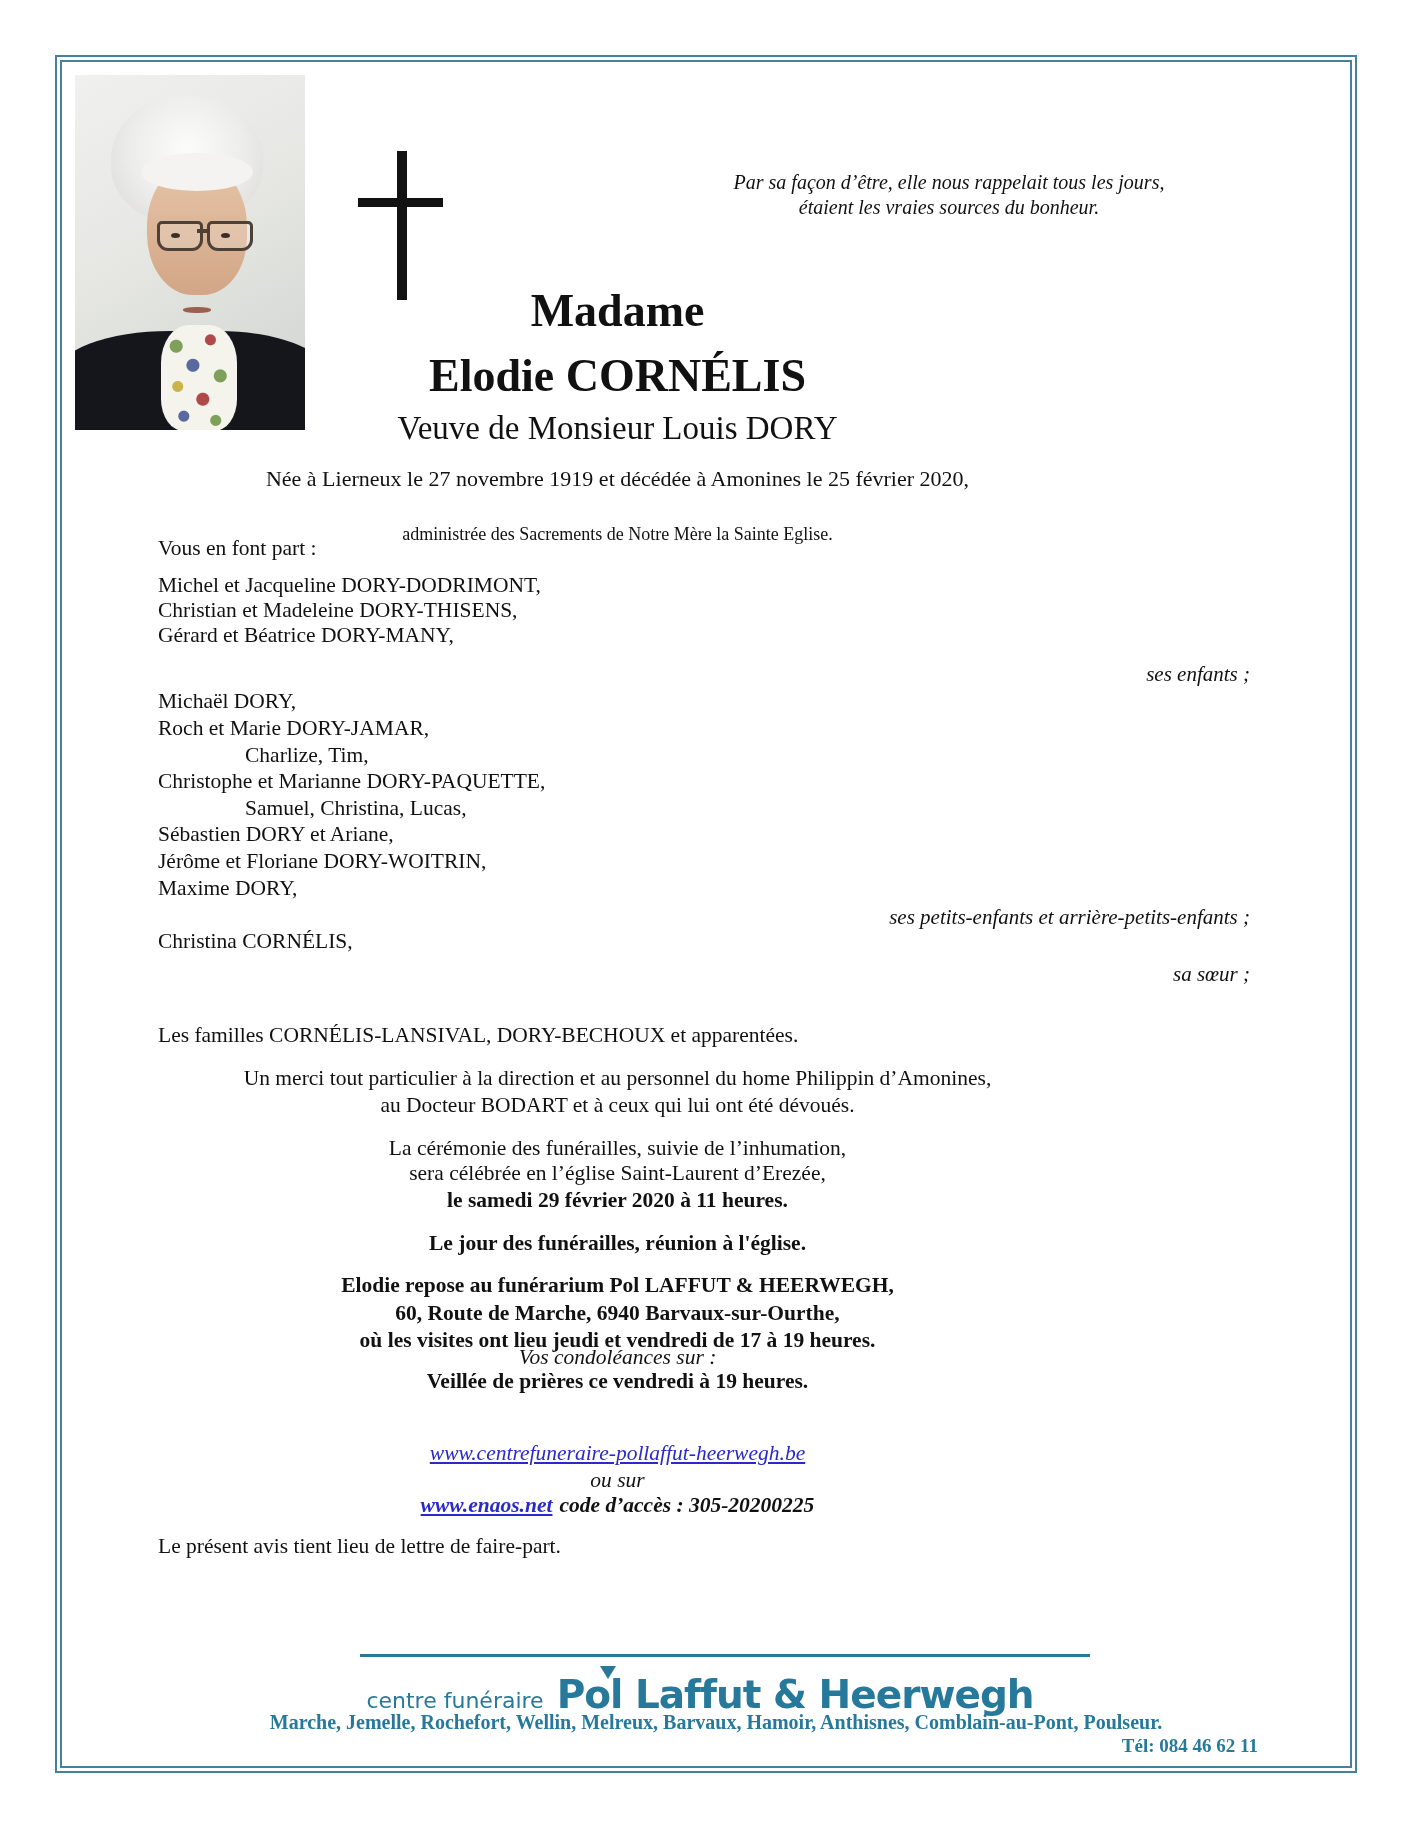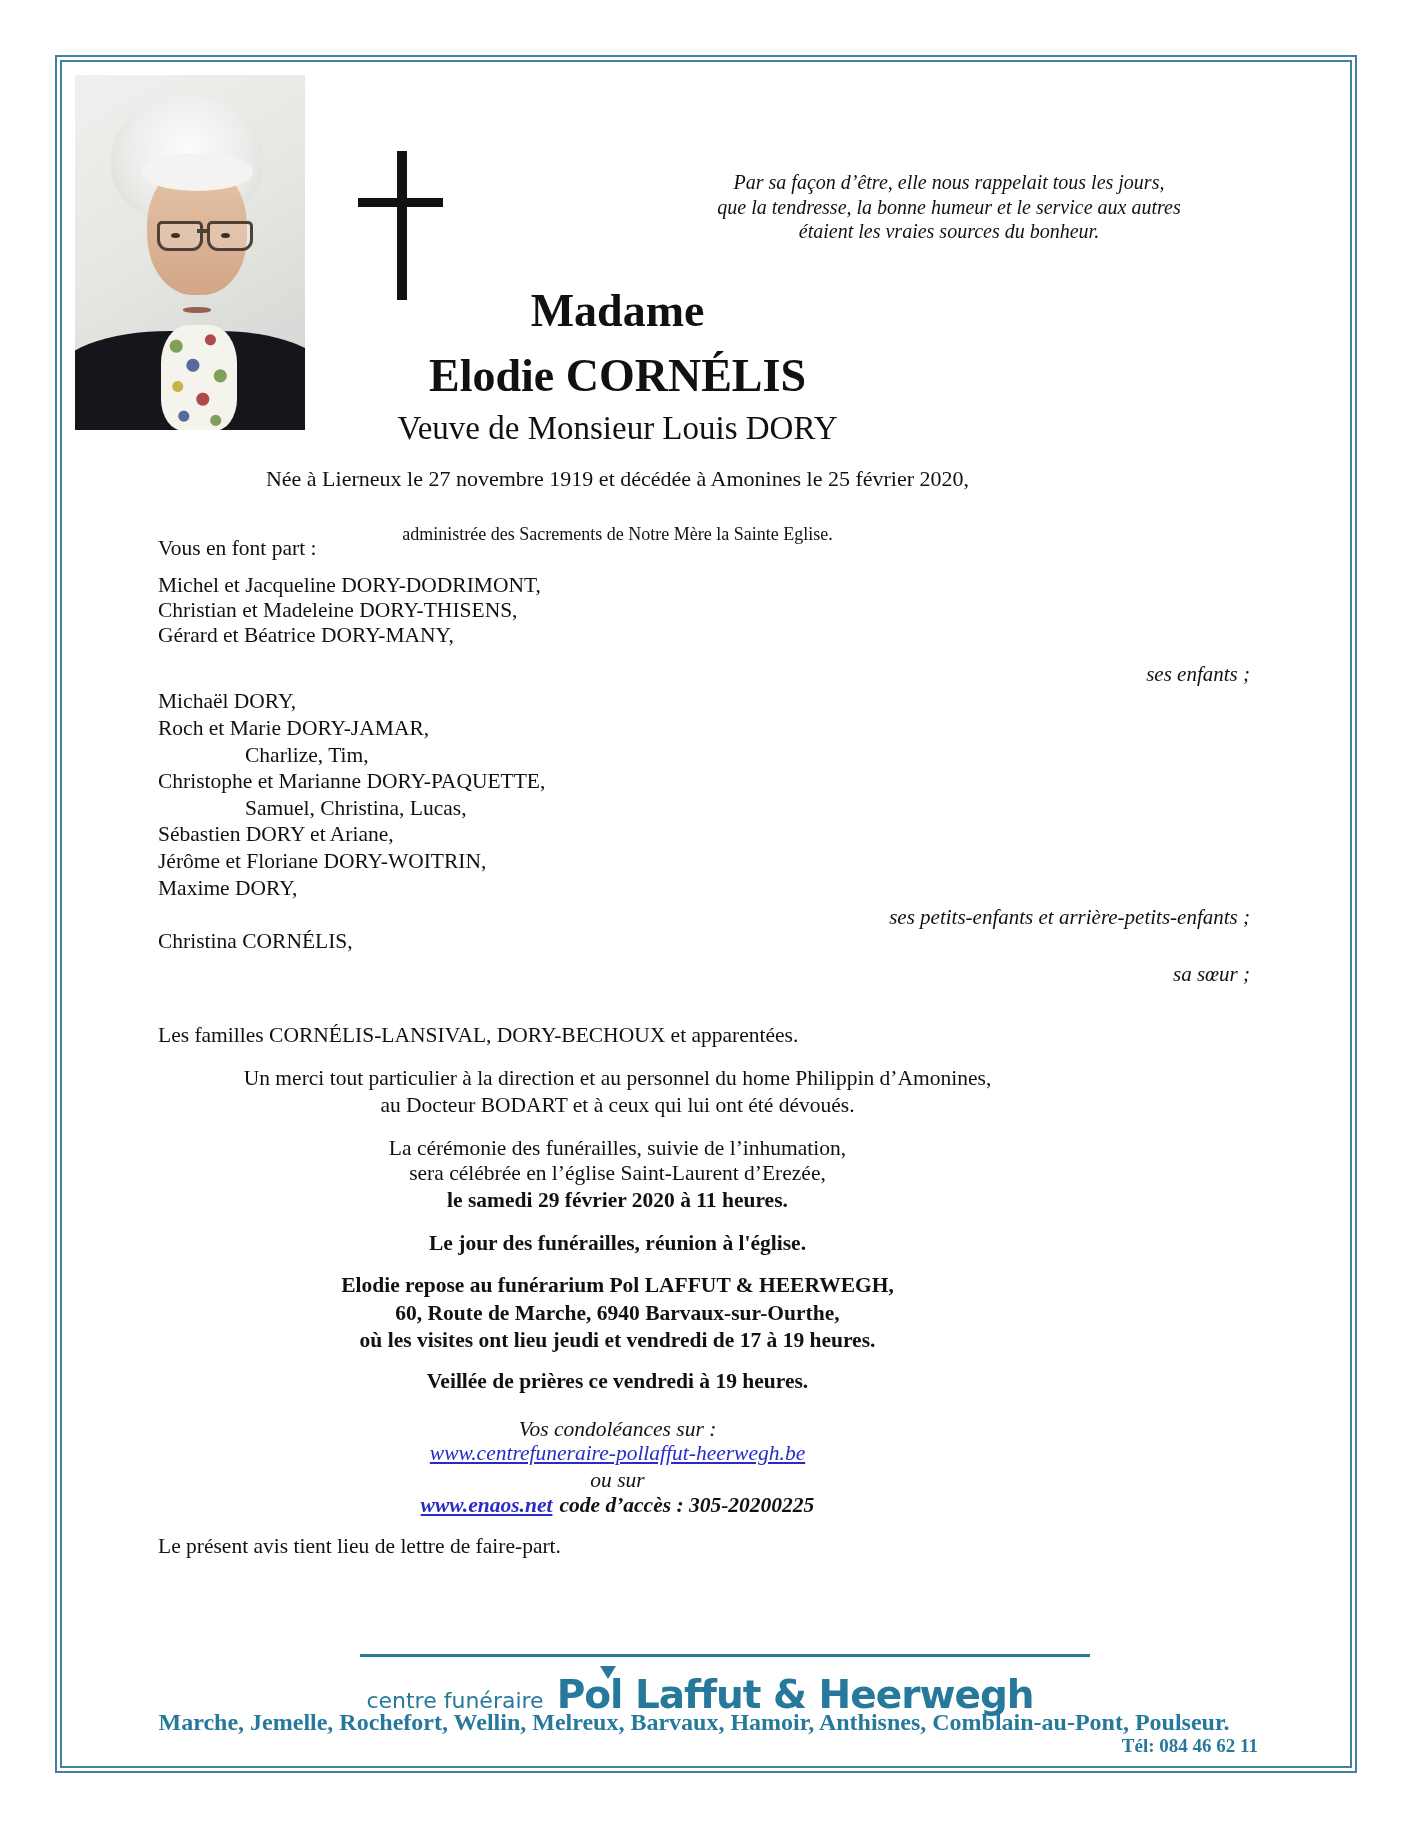--- a/index.html
+++ b/index.html
@@ -62,22 +62,22 @@
   .enaos-rest{font-style:italic;margin-left:7px;}
   
   .f-rule{left:360px;top:1654px;width:730px;height:3px;background:#27799b;}
   .f-tri{left:600px;top:1666px;width:0;height:0;border-left:8px solid transparent;
          border-right:8px solid transparent;border-top:13px solid #27799b;}
   .f-logo{left:300px;top:1672px;width:800px;display:flex;justify-content:center;
           align-items:baseline;gap:13px;color:#27799b;
           font-family:"DejaVu Sans","Liberation Sans",sans-serif;}
   .f-brand-prefix{font-size:22px;}
   .f-brand-name{font-size:39px;font-weight:bold;letter-spacing:-1px;}
-  .f-cities{left:144px;top:1712px;width:1100px;text-align:center;color:#27799b;
-            font-weight:bold;font-size:24px;line-height:20px;}
+  .f-cities{left:166px;top:1712px;width:1100px;text-align:center;color:#27799b;
+            font-weight:bold;font-size:20px;line-height:20px;}
   .f-tel{left:158px;top:1736px;width:1100px;text-align:right;color:#27799b;
          font-weight:bold;font-size:19px;line-height:19px;}
 </style>
 </head>
 <body>
 
 <div class="page">
 
   <div class="abs frame-outer">
     <div class="frame-inner"></div>
@@ -95,21 +95,20 @@
     <div class="ph-mouth"></div>
     <div class="ph-body"></div>
     <div class="ph-scarf"></div>
   </div>
 
   <div class="abs cross-v"></div>
   <div class="abs cross-h"></div>
 
   <div class="abs quote">
     <div>Par sa façon d’être, elle nous rappelait tous les jours,</div>
-    <div>que la tendresse, la bonne humeur et le service aux autres</div>
     <div>étaient les vraies sources du bonheur.</div>
   </div>
 
   <div class="abs ctr t-madame">Madame</div>
   <div class="abs ctr t-name">Elodie CORNÉLIS</div>
   <div class="abs ctr t-sub">Veuve de Monsieur Louis DORY</div>
   <div class="abs ctr t-birth">Née à Lierneux le 27 novembre 1919 et décédée à Amonines le 25 février 2020,</div>
   <div class="abs ctr t-sacr">administrée des Sacrements de Notre Mère la Sainte Eglise.</div>
 
   <div class="abs leftcol body-line" style="top:537px;">Vous en font part :</div>
@@ -144,21 +143,21 @@
   <div class="abs ctr body-line bold" style="top:1189px;">le samedi 29 février 2020 à 11 heures.</div>
 
   <div class="abs ctr body-line bold" style="top:1232px;">Le jour des funérailles, réunion à l'église.</div>
 
   <div class="abs ctr body-line bold" style="top:1274px;">Elodie repose au funérarium Pol LAFFUT &amp; HEERWEGH,</div>
   <div class="abs ctr body-line bold" style="top:1302px;">60, Route de Marche, 6940 Barvaux-sur-Ourthe,</div>
   <div class="abs ctr body-line bold" style="top:1329px;">où les visites ont lieu jeudi et vendredi de 17 à 19 heures.</div>
 
   <div class="abs ctr body-line bold" style="top:1370px;">Veillée de prières ce vendredi à 19 heures.</div>
 
-  <div class="abs ctr body-line ital" style="top:1418px;text-align:center;">Vos condoléances sur :</div>
+  <div class="abs ctr body-line ital" style="top:1346px;text-align:center;">Vos condoléances sur :</div>
   <div class="abs ctr body-line" style="top:1442px;">
     <a class="doc-link" href="#">www.centrefuneraire-pollaffut-heerwegh.be</a>
   </div>
   <div class="abs ctr body-line ital" style="top:1469px;">ou sur</div>
   <div class="abs ctr body-line" style="top:1494px;font-weight:bold;">
     <a class="doc-link" href="#">www.enaos.net</a><span class="enaos-rest">code d’accès : 305-20200225</span>
   </div>
 
   <div class="abs leftcol body-line" style="top:1535px;">Le présent avis tient lieu de lettre de faire-part.</div>
 

